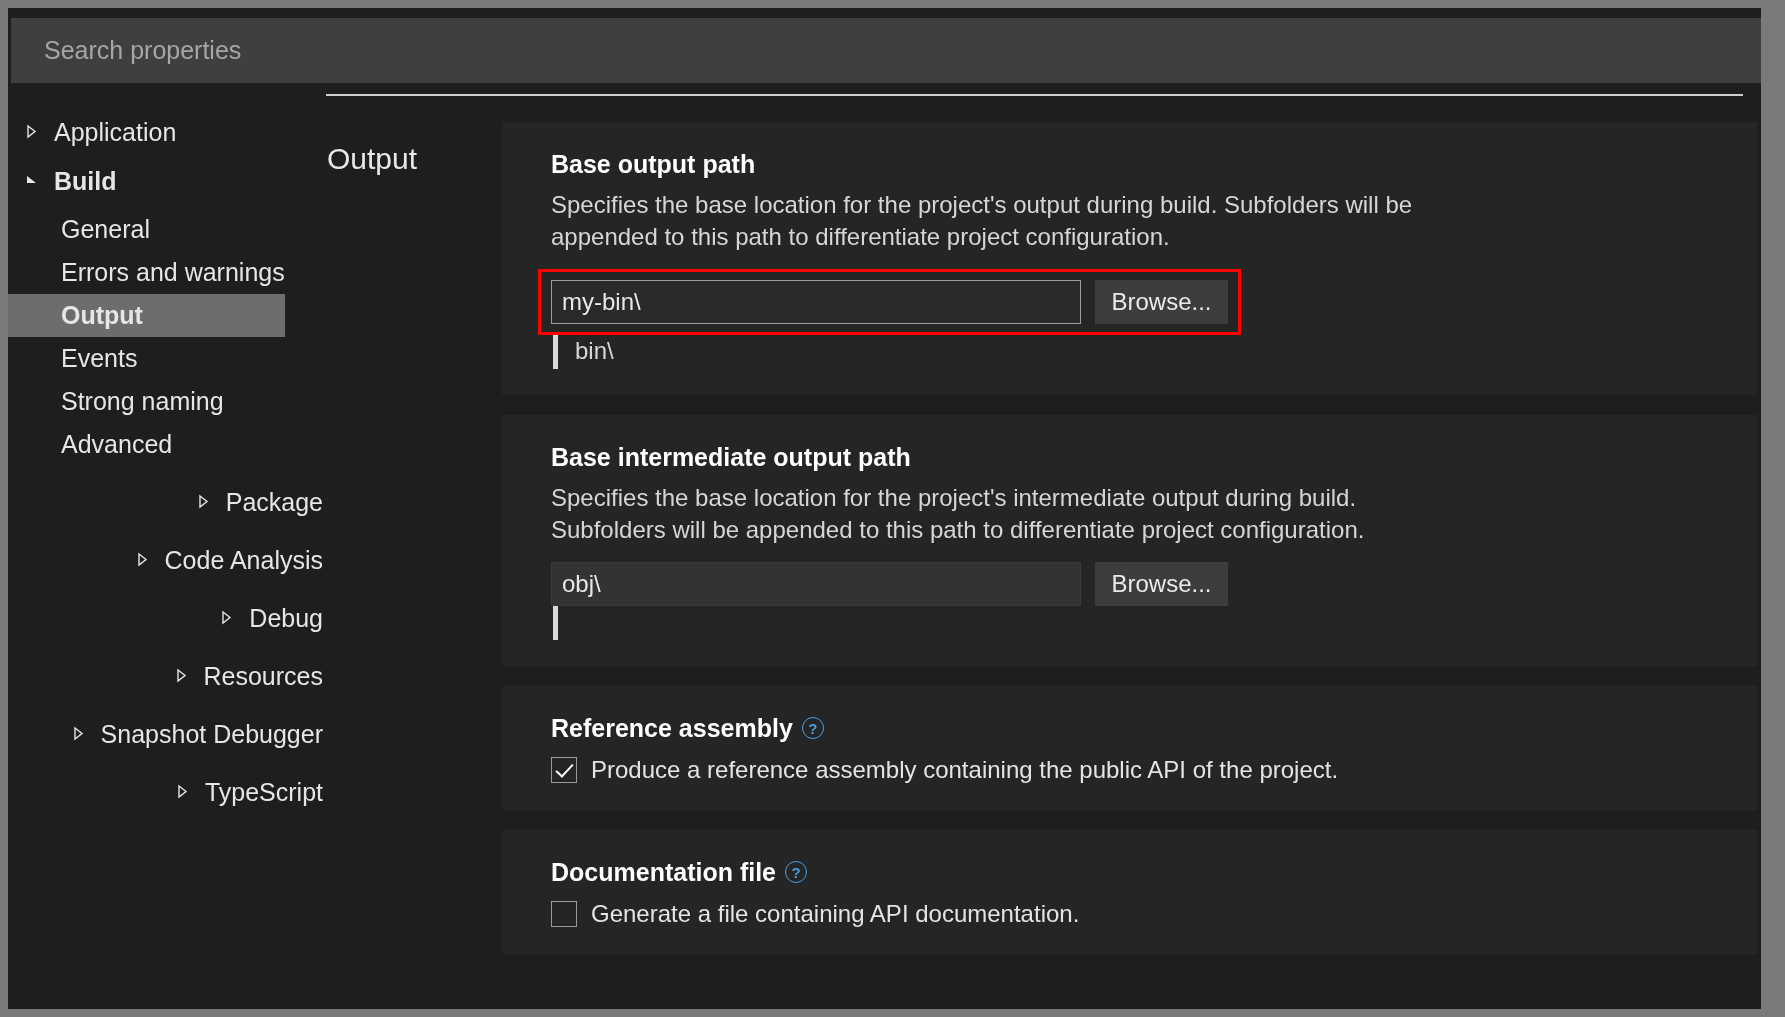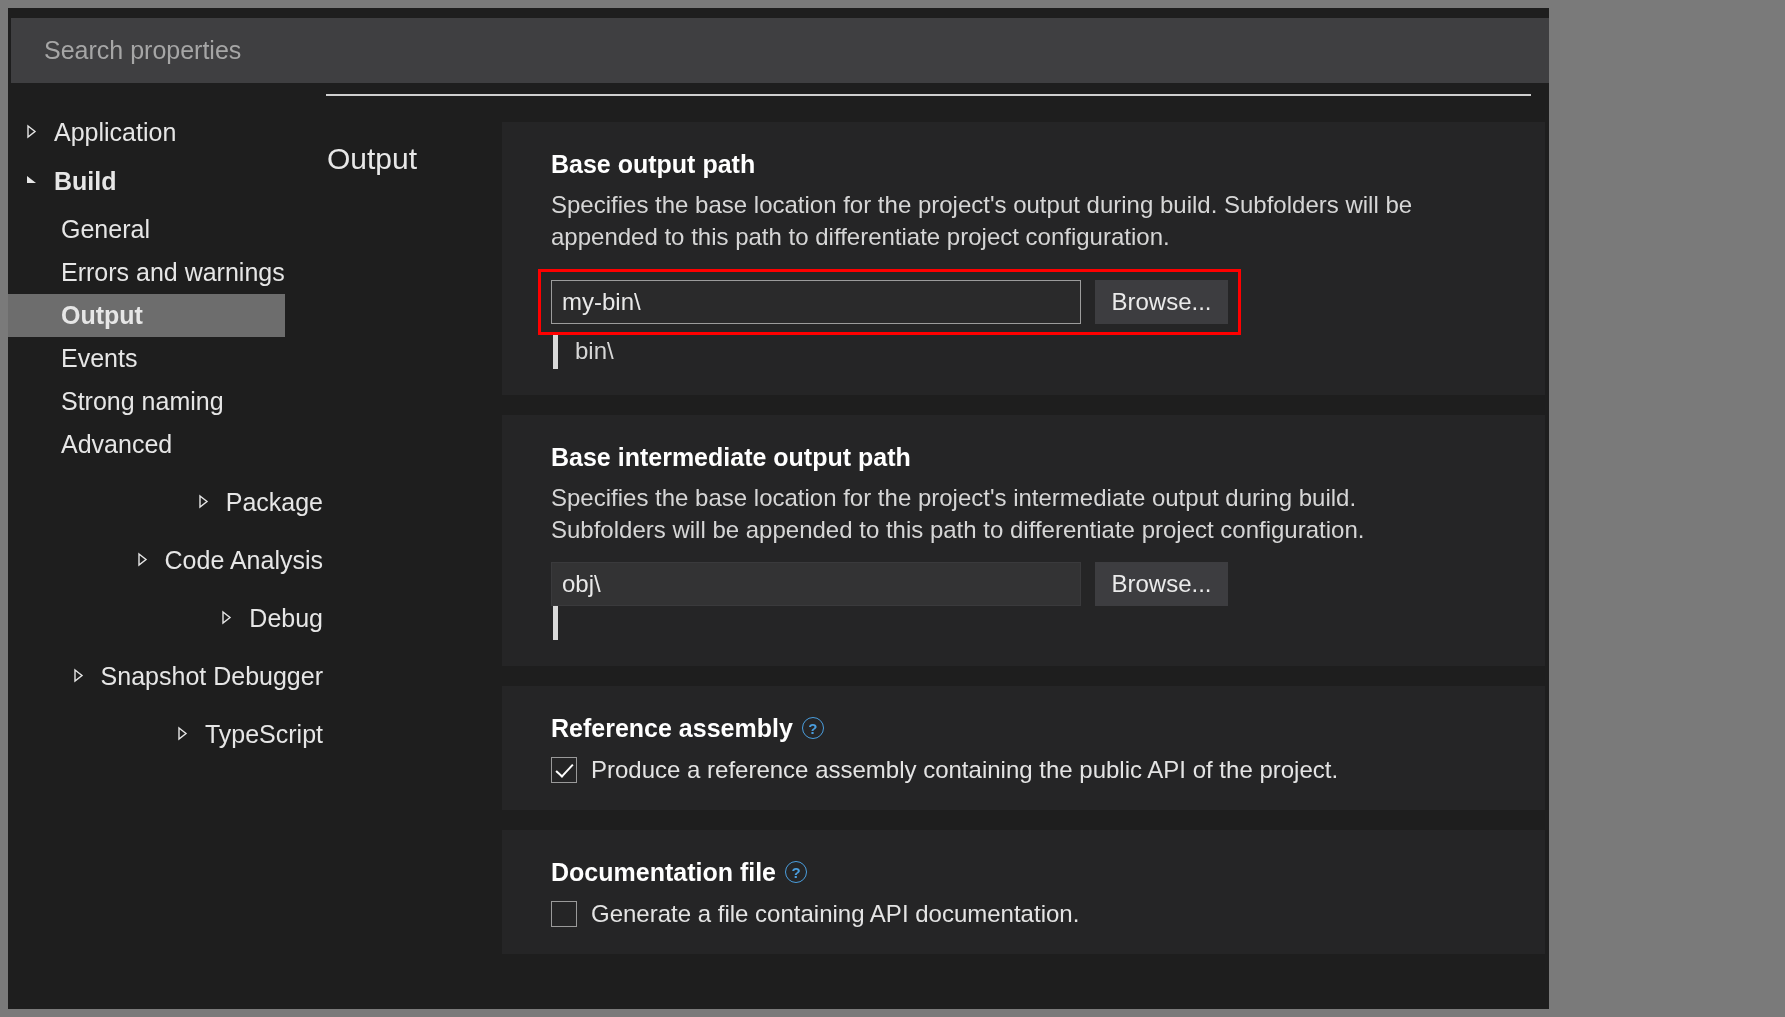--- a/index.html
+++ b/index.html
@@ -9,21 +9,21 @@
     height: 1017px;
     background: #7a7a7a;
     font-family: "Liberation Sans", sans-serif;
     overflow: hidden;
   }
 
   #app {
     position: absolute;
     left: 8px;
     top: 8px;
-    width: 1541px;
+    width: 1753px;
     height: 1001px;
     background: #1e1e1e;
     overflow: hidden;
   }
 
   
   .search-wrap {
     position: absolute;
     left: 3px;
     top: 10px;
@@ -321,20 +321,28 @@
 
     <div class="nav-item nav-top gap">
       <span class="arrow">
         <svg width="11" height="15" viewBox="0 0 11 15">
             <path d="M2 2 L9 7.5 L2 13 Z" fill="none" stroke="#e6e6e6" stroke-width="1.4"></path>
           </svg>
       </span>
       <span>Debug</span>
     </div>
 
+    <div class="nav-item nav-top gap">
+      <span class="arrow">
+        <svg width="11" height="15" viewBox="0 0 11 15">
+            <path d="M2 2 L9 7.5 L2 13 Z" fill="none" stroke="#e6e6e6" stroke-width="1.4"></path>
+          </svg>
+      </span>
+      <span>Resources</span>
+    </div>
 
     <div class="nav-item nav-top gap">
       <span class="arrow">
         <svg width="11" height="15" viewBox="0 0 11 15">
             <path d="M2 2 L9 7.5 L2 13 Z" fill="none" stroke="#e6e6e6" stroke-width="1.4"></path>
           </svg>
       </span>
       <span>Snapshot Debugger</span>
     </div>
 

